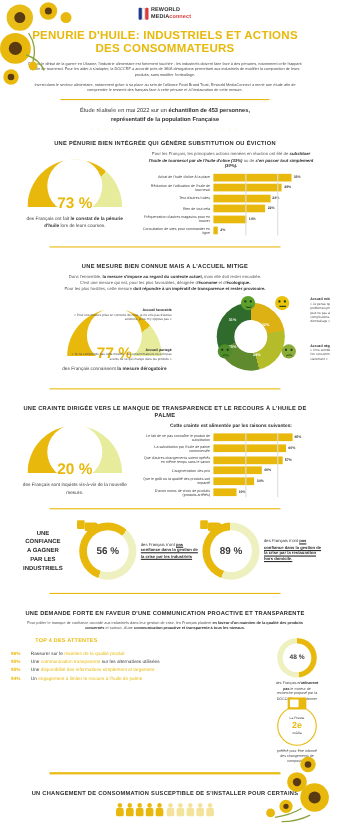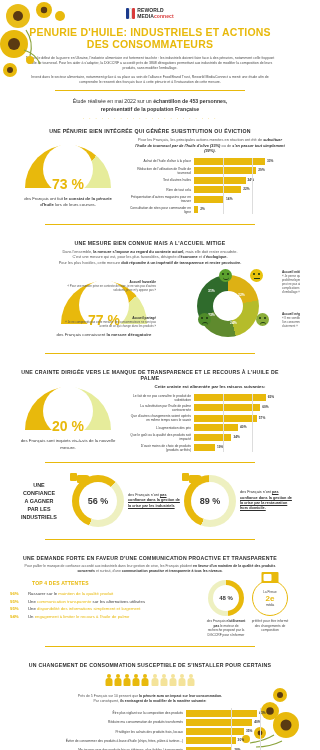--- a/index.html
+++ b/index.html
@@ -126,21 +126,21 @@
 
   
   .comm-sub { font-size:3.5px; line-height:5px; text-align:center; padding:0 22px 4px 22px; color:#555;}
   .comm-sub b{ color:#2e2e2e; }
   .comm-body { display:flex; padding: 2px 10px 0 10px; gap:4px; align-items:flex-start; }
   .top4 { flex:1; }
   .top4-h { font-size:5px; font-weight:bold; color:#e8b90c; padding-left:22px; padding-bottom:4px; letter-spacing:.2px;}
   .t4row { display:flex; gap:4px; font-size:4.3px; line-height:7.5px; }
   .t4pct { color:#e8b90c; font-weight:bold; width:14px; }
   .t4txt .hl { color:#e8b90c; }
-  .badge-col { display:flex; gap:4px; }
+  .badge-col { display:flex; gap:4px;flex-direction:column; }
   .badge { width:40px; text-align:center; }
   .bdonut { position:relative; width:36px;height:36px;margin:0 auto;border-radius:50%;
      background: conic-gradient(from 0deg, #e8b90c 0 172.8deg, #eef0c0 172.8deg 360deg); }
   .bdonut .h { position:absolute; left:50%;top:50%;transform:translate(-50%,-50%); width:26px;height:26px;border-radius:50%;background:#fff;}
   .bdonut .v { position:absolute; inset:0; display:flex;align-items:center;justify-content:center;font-size:6px;font-weight:bold;color:#3b3b3b;}
   .bcircle { position:relative; width:36px;height:36px;margin:0 auto;border-radius:50%;border:1.4px solid #e8b90c; display:flex;flex-direction:column;align-items:center;justify-content:center;}
   .bcircle .s { font-size:3px; color:#3b3b3b; }
   .bcircle .n { font-size:8px; font-weight:bold; color:#e8b90c; line-height:9px;}
   .news { position:absolute; left:50%; top:-9px; transform:translateX(-50%); width:17px; height:11px; background:#e8b90c; border-radius:1px;}
   .news::after{content:"";position:absolute;left:2px;top:2px;width:8px;height:7px;background:#fff;border-radius:1px;}

